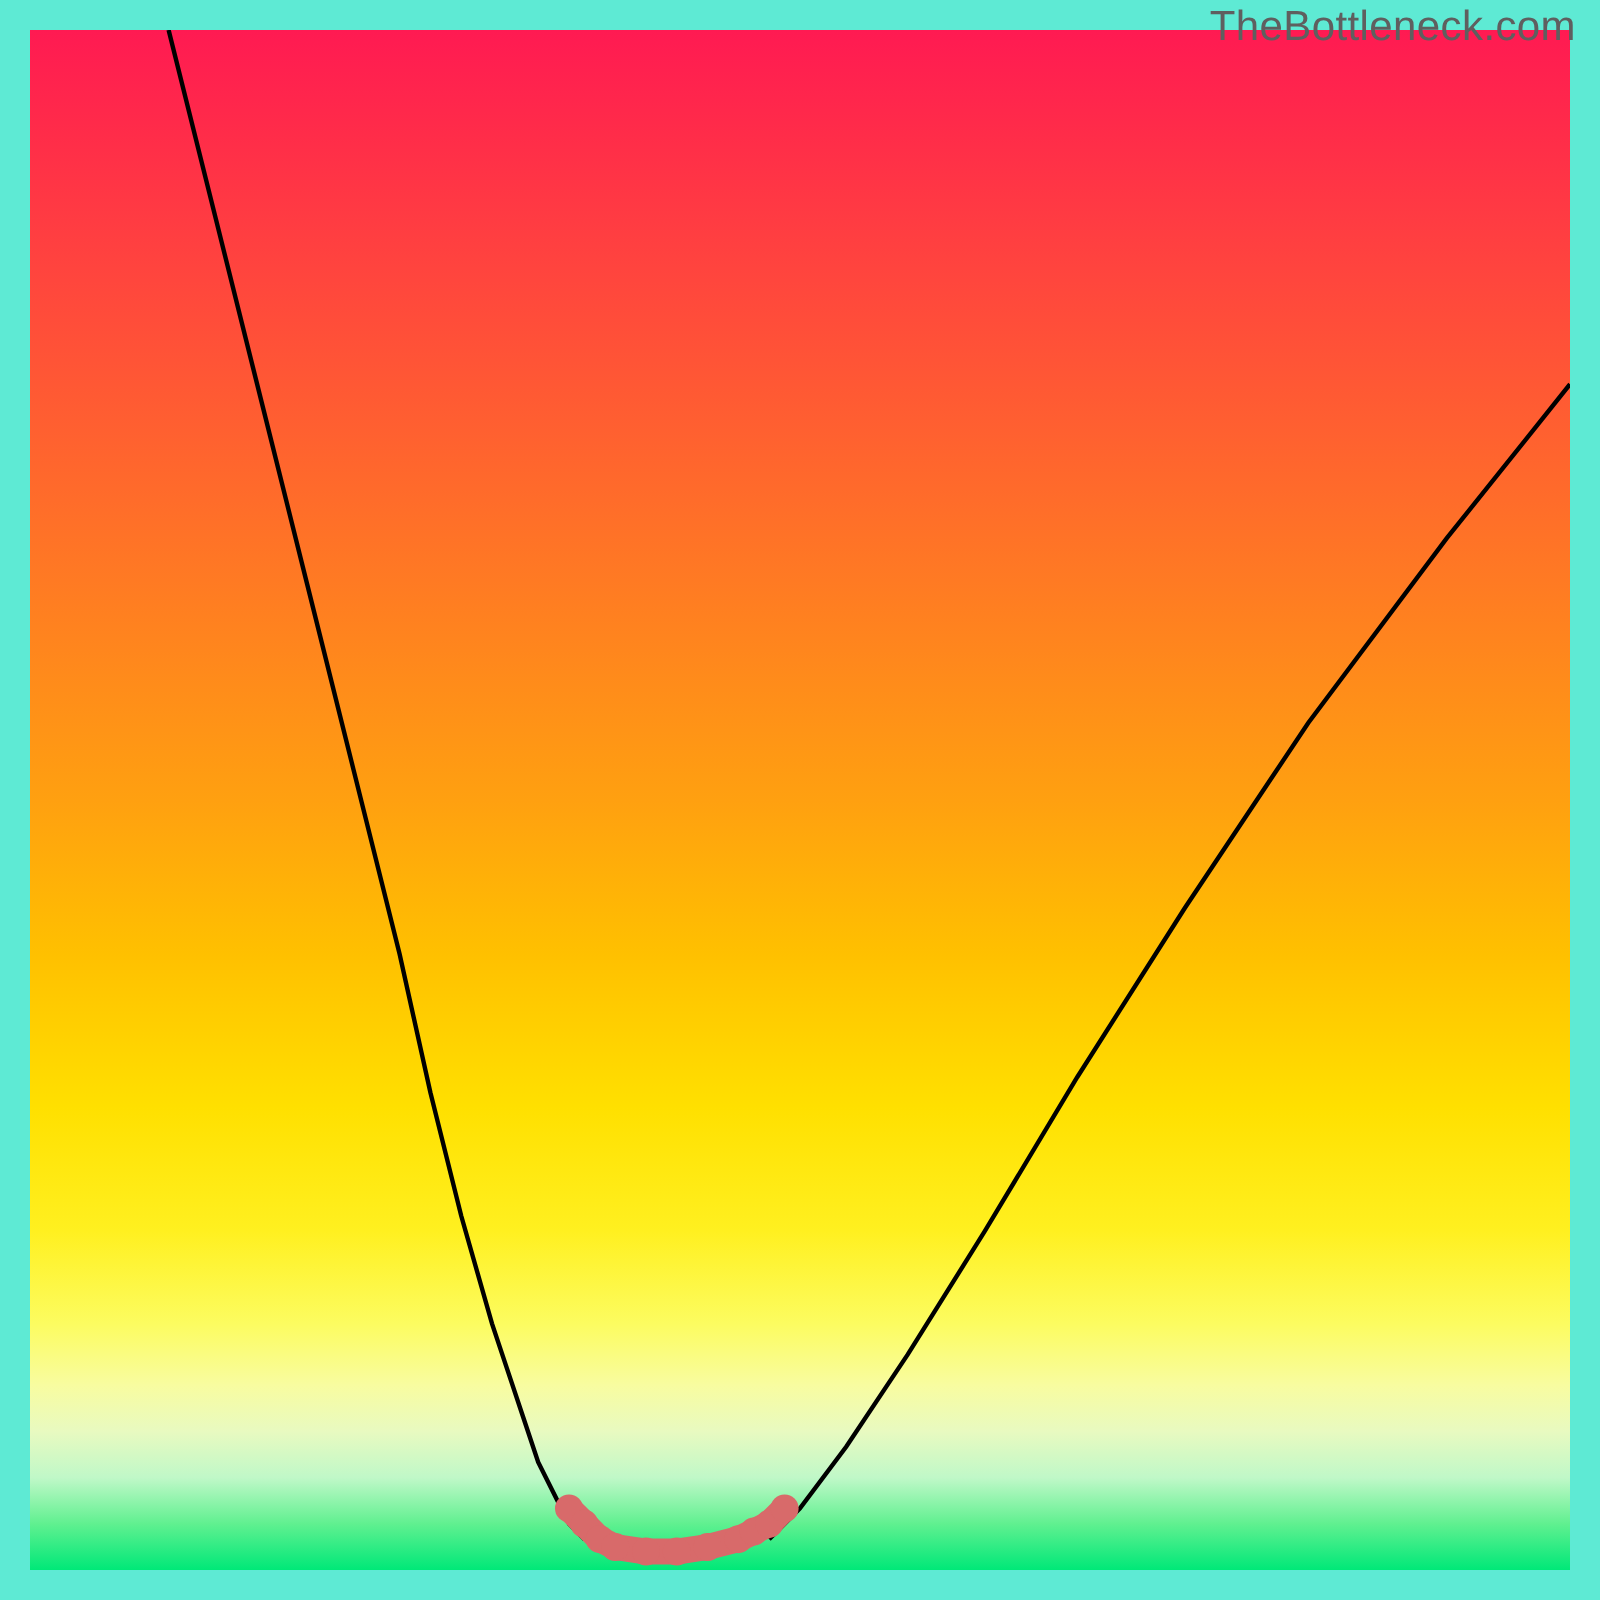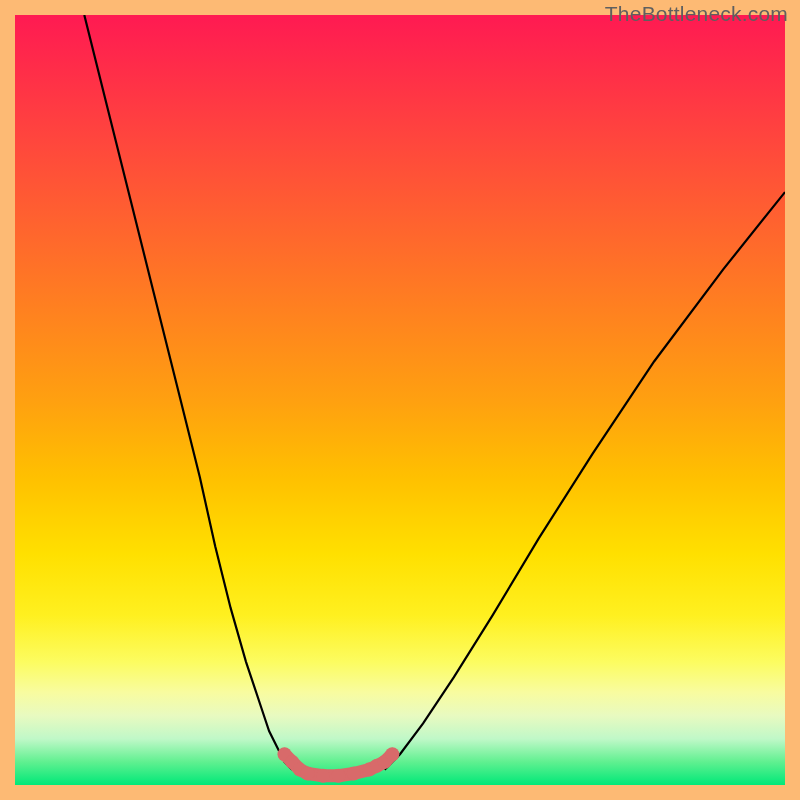--- a/index.html
+++ b/index.html
@@ -10,21 +10,21 @@
     background: #000;
     overflow: hidden;
     font-family: Arial, Helvetica, sans-serif;
   }
   .frame {
     position: absolute;
     top: 0;
     left: 0;
     width: 800px;
     height: 800px;
-    background: #fdba74;
+    background: #5eead4;
   }
   .plot {
     position: absolute;
     top: 15px;
     left: 15px;
     width: 770px;
     height: 770px;
     overflow: hidden;
   }
   .gradient {

